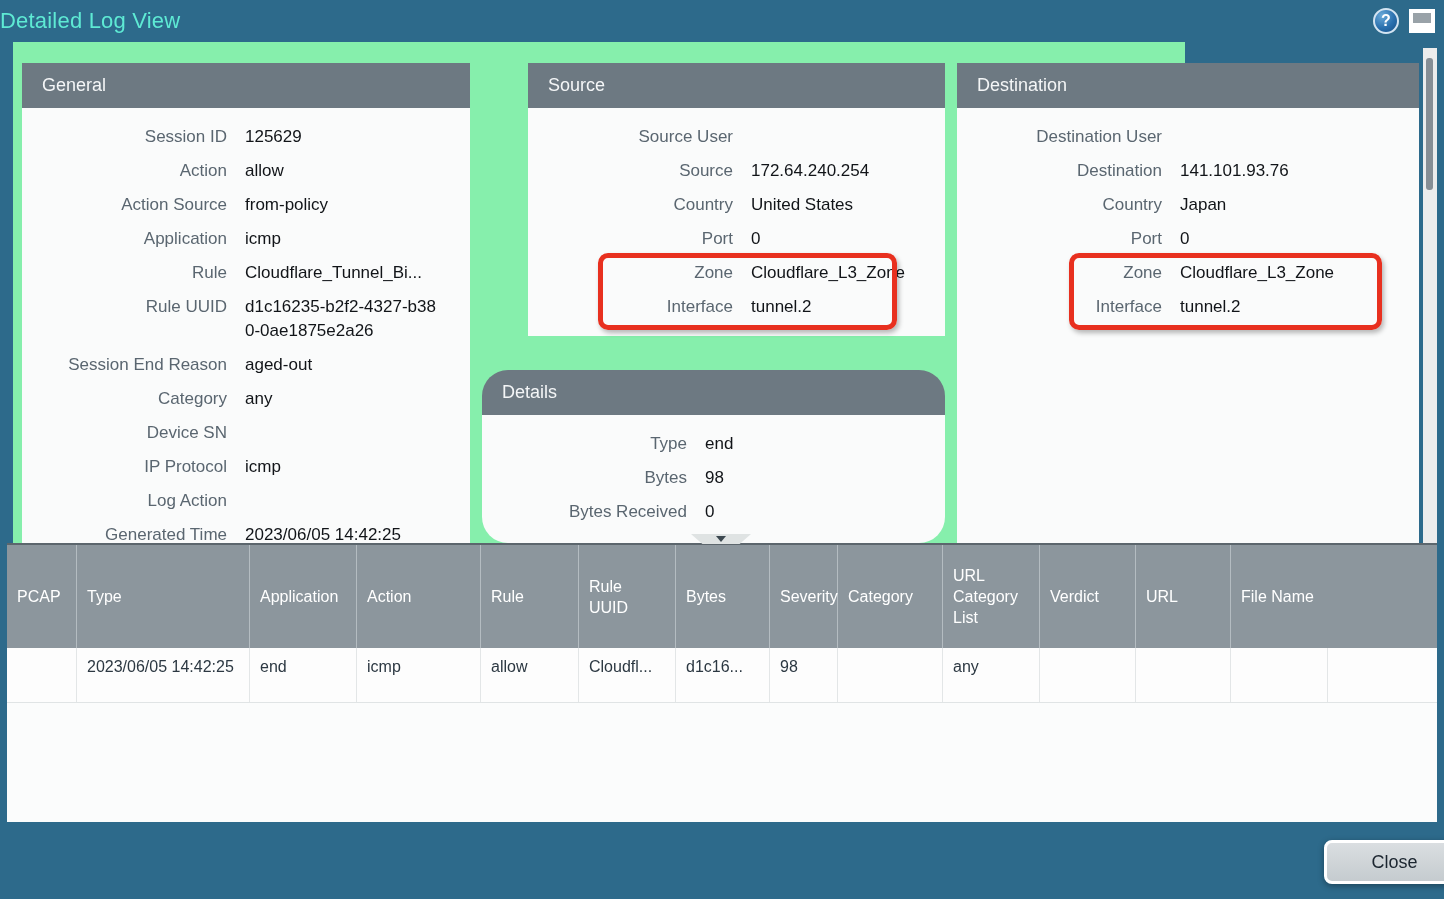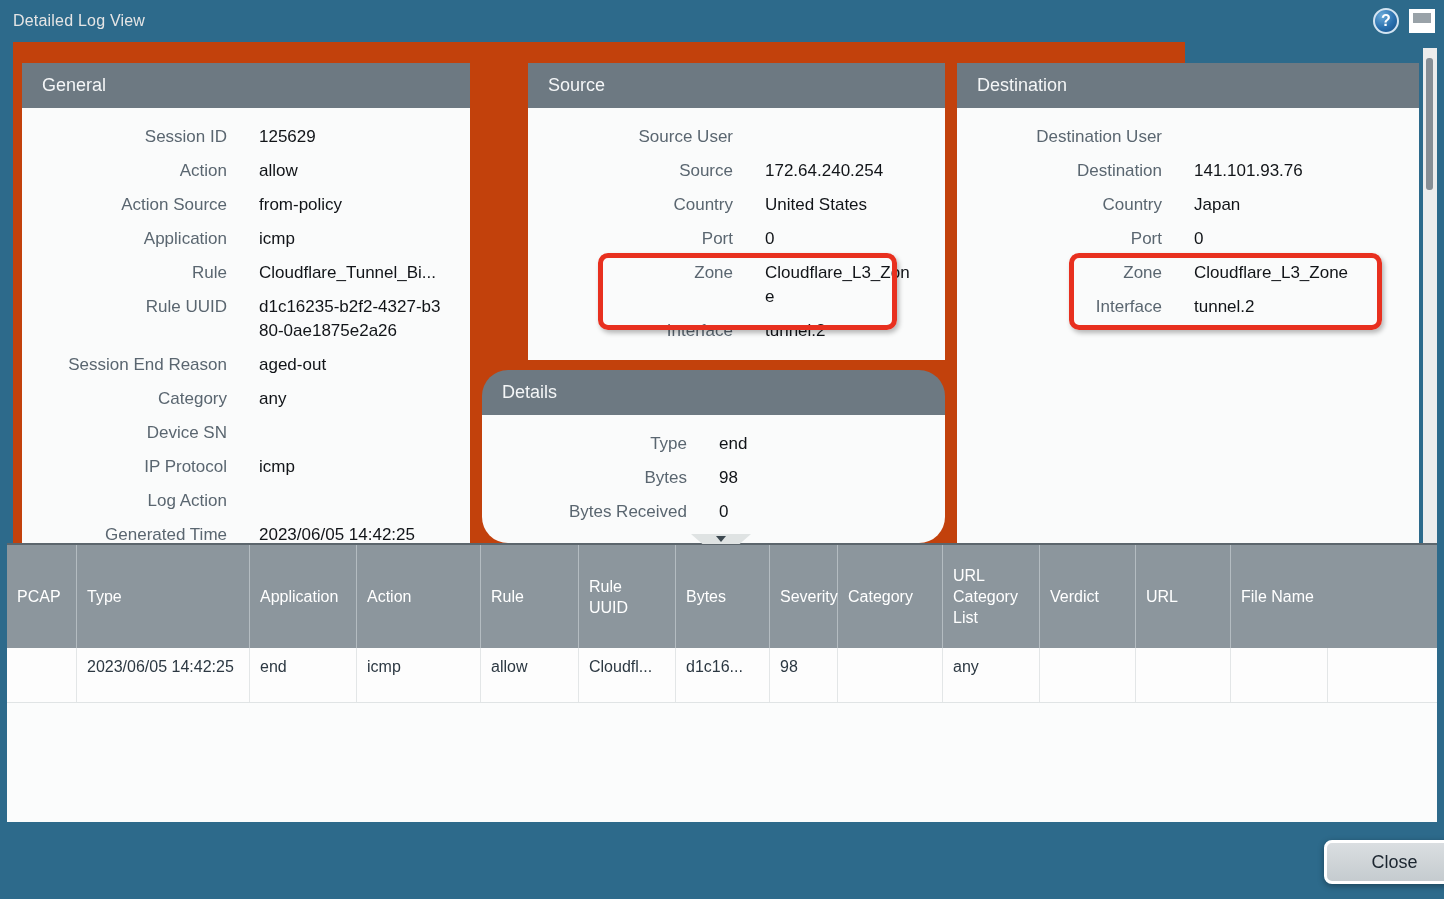--- a/index.html
+++ b/index.html
@@ -6,39 +6,39 @@
   html,body { width:1444px; height:899px; }
   body {
     position:relative;
     background:#2d6a8b;
     font-family:"Liberation Sans", sans-serif;
     overflow:hidden;
   }
 
   
   .titlebar { position:absolute; left:0; top:0; width:1444px; height:42px; display:flex; align-items:center; }
-  .page-title { color:#e5e5e5; font-size:16px; padding-left:13px; letter-spacing:0.2px; }
+  .page-title { color:#5eead4; font-size:22px; letter-spacing:0.2px; }
   .help-icon {
     position:absolute; top:8px; right:45px; width:26px; height:26px; border-radius:50%;
     background:radial-gradient(circle at 32% 26%, #6aaad9 0%, #2a70ae 55%, #174f86 100%);
     border:2px solid #d3e4f2; color:#fff; font-weight:bold; font-size:16px;
     text-align:center; line-height:21px; cursor:pointer;
   }
   .window-icon { position:absolute; top:9px; right:9px; width:26px; height:24px; background:#fff; cursor:pointer; }
   .window-icon .glyph { position:absolute; left:4px; right:4px; top:4px; height:10px; background:#99a2a8; }
 
   
-  .content-top { position:absolute; left:13px; top:42px; width:1172px; height:501px; background:#c2410c; }
+  .content-top { position:absolute; left:13px; top:42px; width:1172px; height:501px; background:#86efac; }
 
   .panel { position:absolute; display:flex; flex-direction:column; overflow:hidden; }
   .panel-header { height:45px; background:#6d7982; color:#f4f6f7; font-size:18px; line-height:45px; padding-left:20px; flex:0 0 45px; }
   .panel-body { background:#fafbfb; flex:1 1 auto; padding:12px 0; }
   .field-row { display:flex; align-items:flex-start; min-height:34px; padding:5px 0; }
   .field-label { flex:0 0 205px; width:205px; text-align:right; color:#5a6670; font-size:17px; line-height:24px; }
-  .field-value { margin-left:32px; color:#111418; font-size:17px; line-height:24px; padding-right:28px; word-break:break-all; flex:1; }
+  .field-value { margin-left:18px; color:#111418; font-size:17px; line-height:24px; padding-right:28px; word-break:break-all; flex:1; }
 
   .panel-general     { left:9px;   top:21px;  width:448px; height:480px; }
   .panel-source      { left:469px; top:21px;  width:463px;padding-left:46px; }
   .panel-details     { left:469px; top:328px; width:463px; height:173px;border-radius:26px; }
   .panel-destination { left:944px; top:21px;  width:462px; height:480px; }
 
   
   .scroll-track { position:absolute; left:1410px; top:6px; width:14px; height:495px; background:#ececec; }
   .scroll-thumb { position:absolute; left:3px; top:10px; width:7px; height:132px; background:#868e95; border-radius:3px; cursor:pointer; }
 

